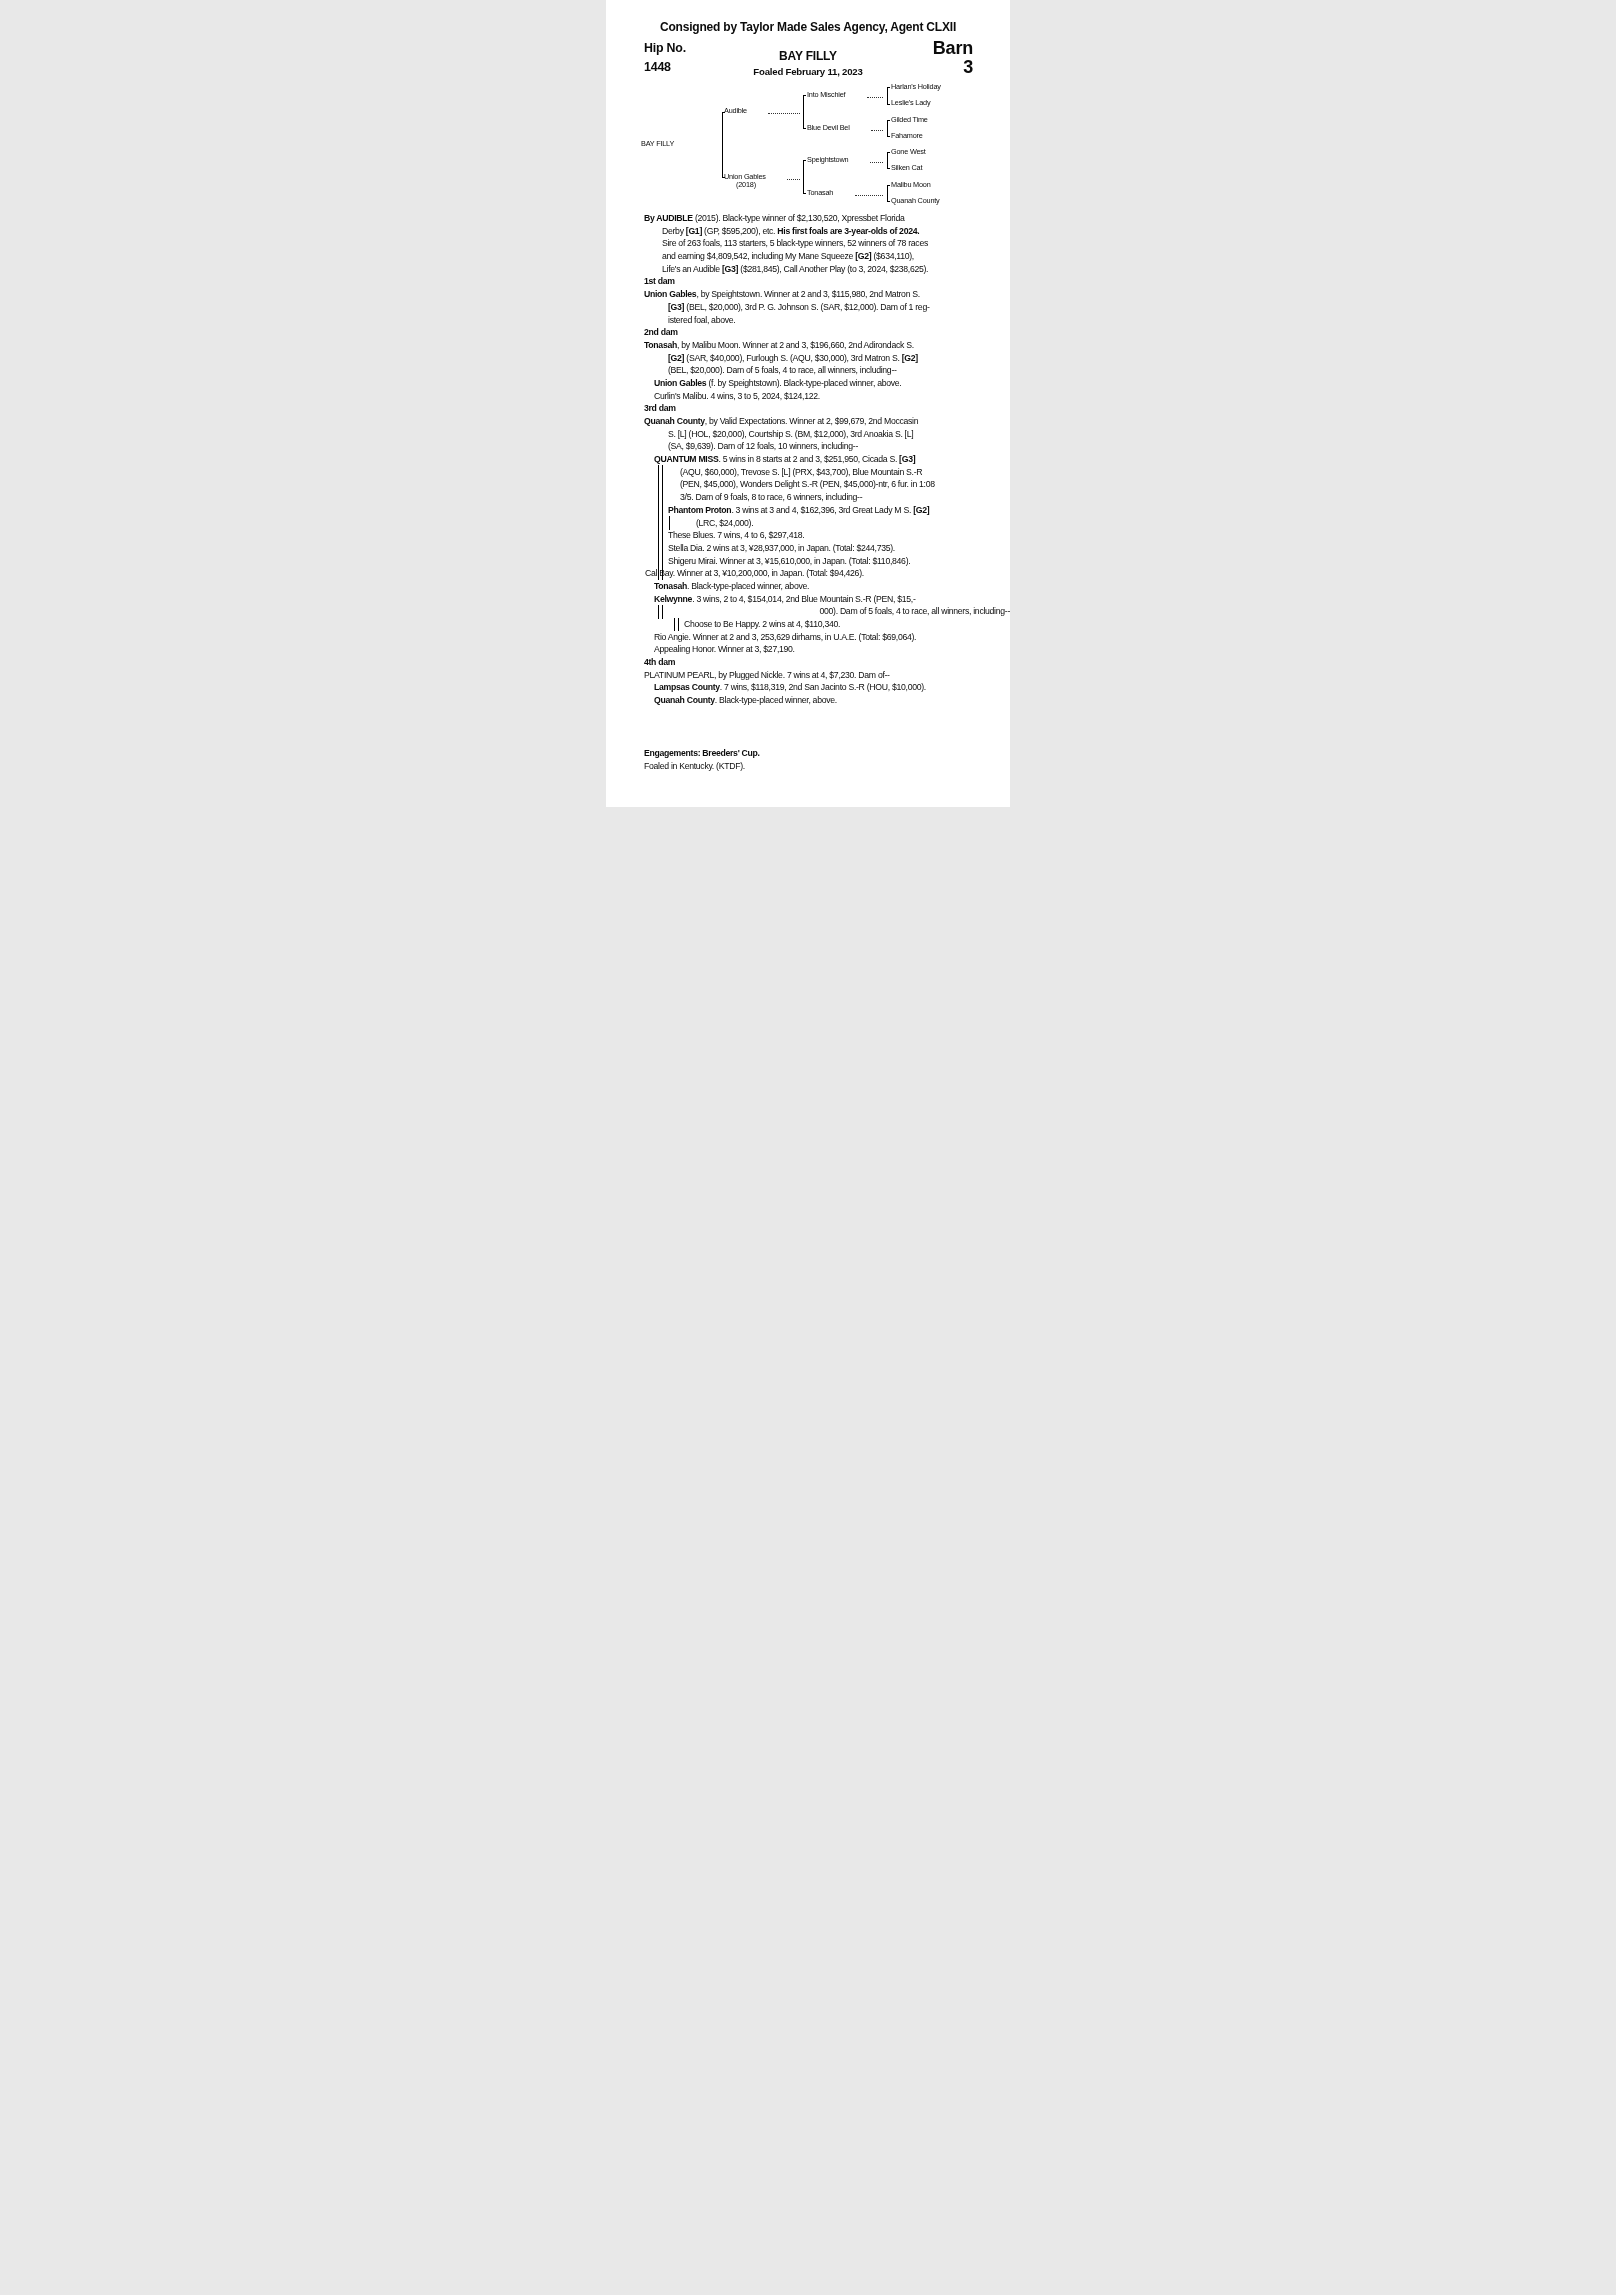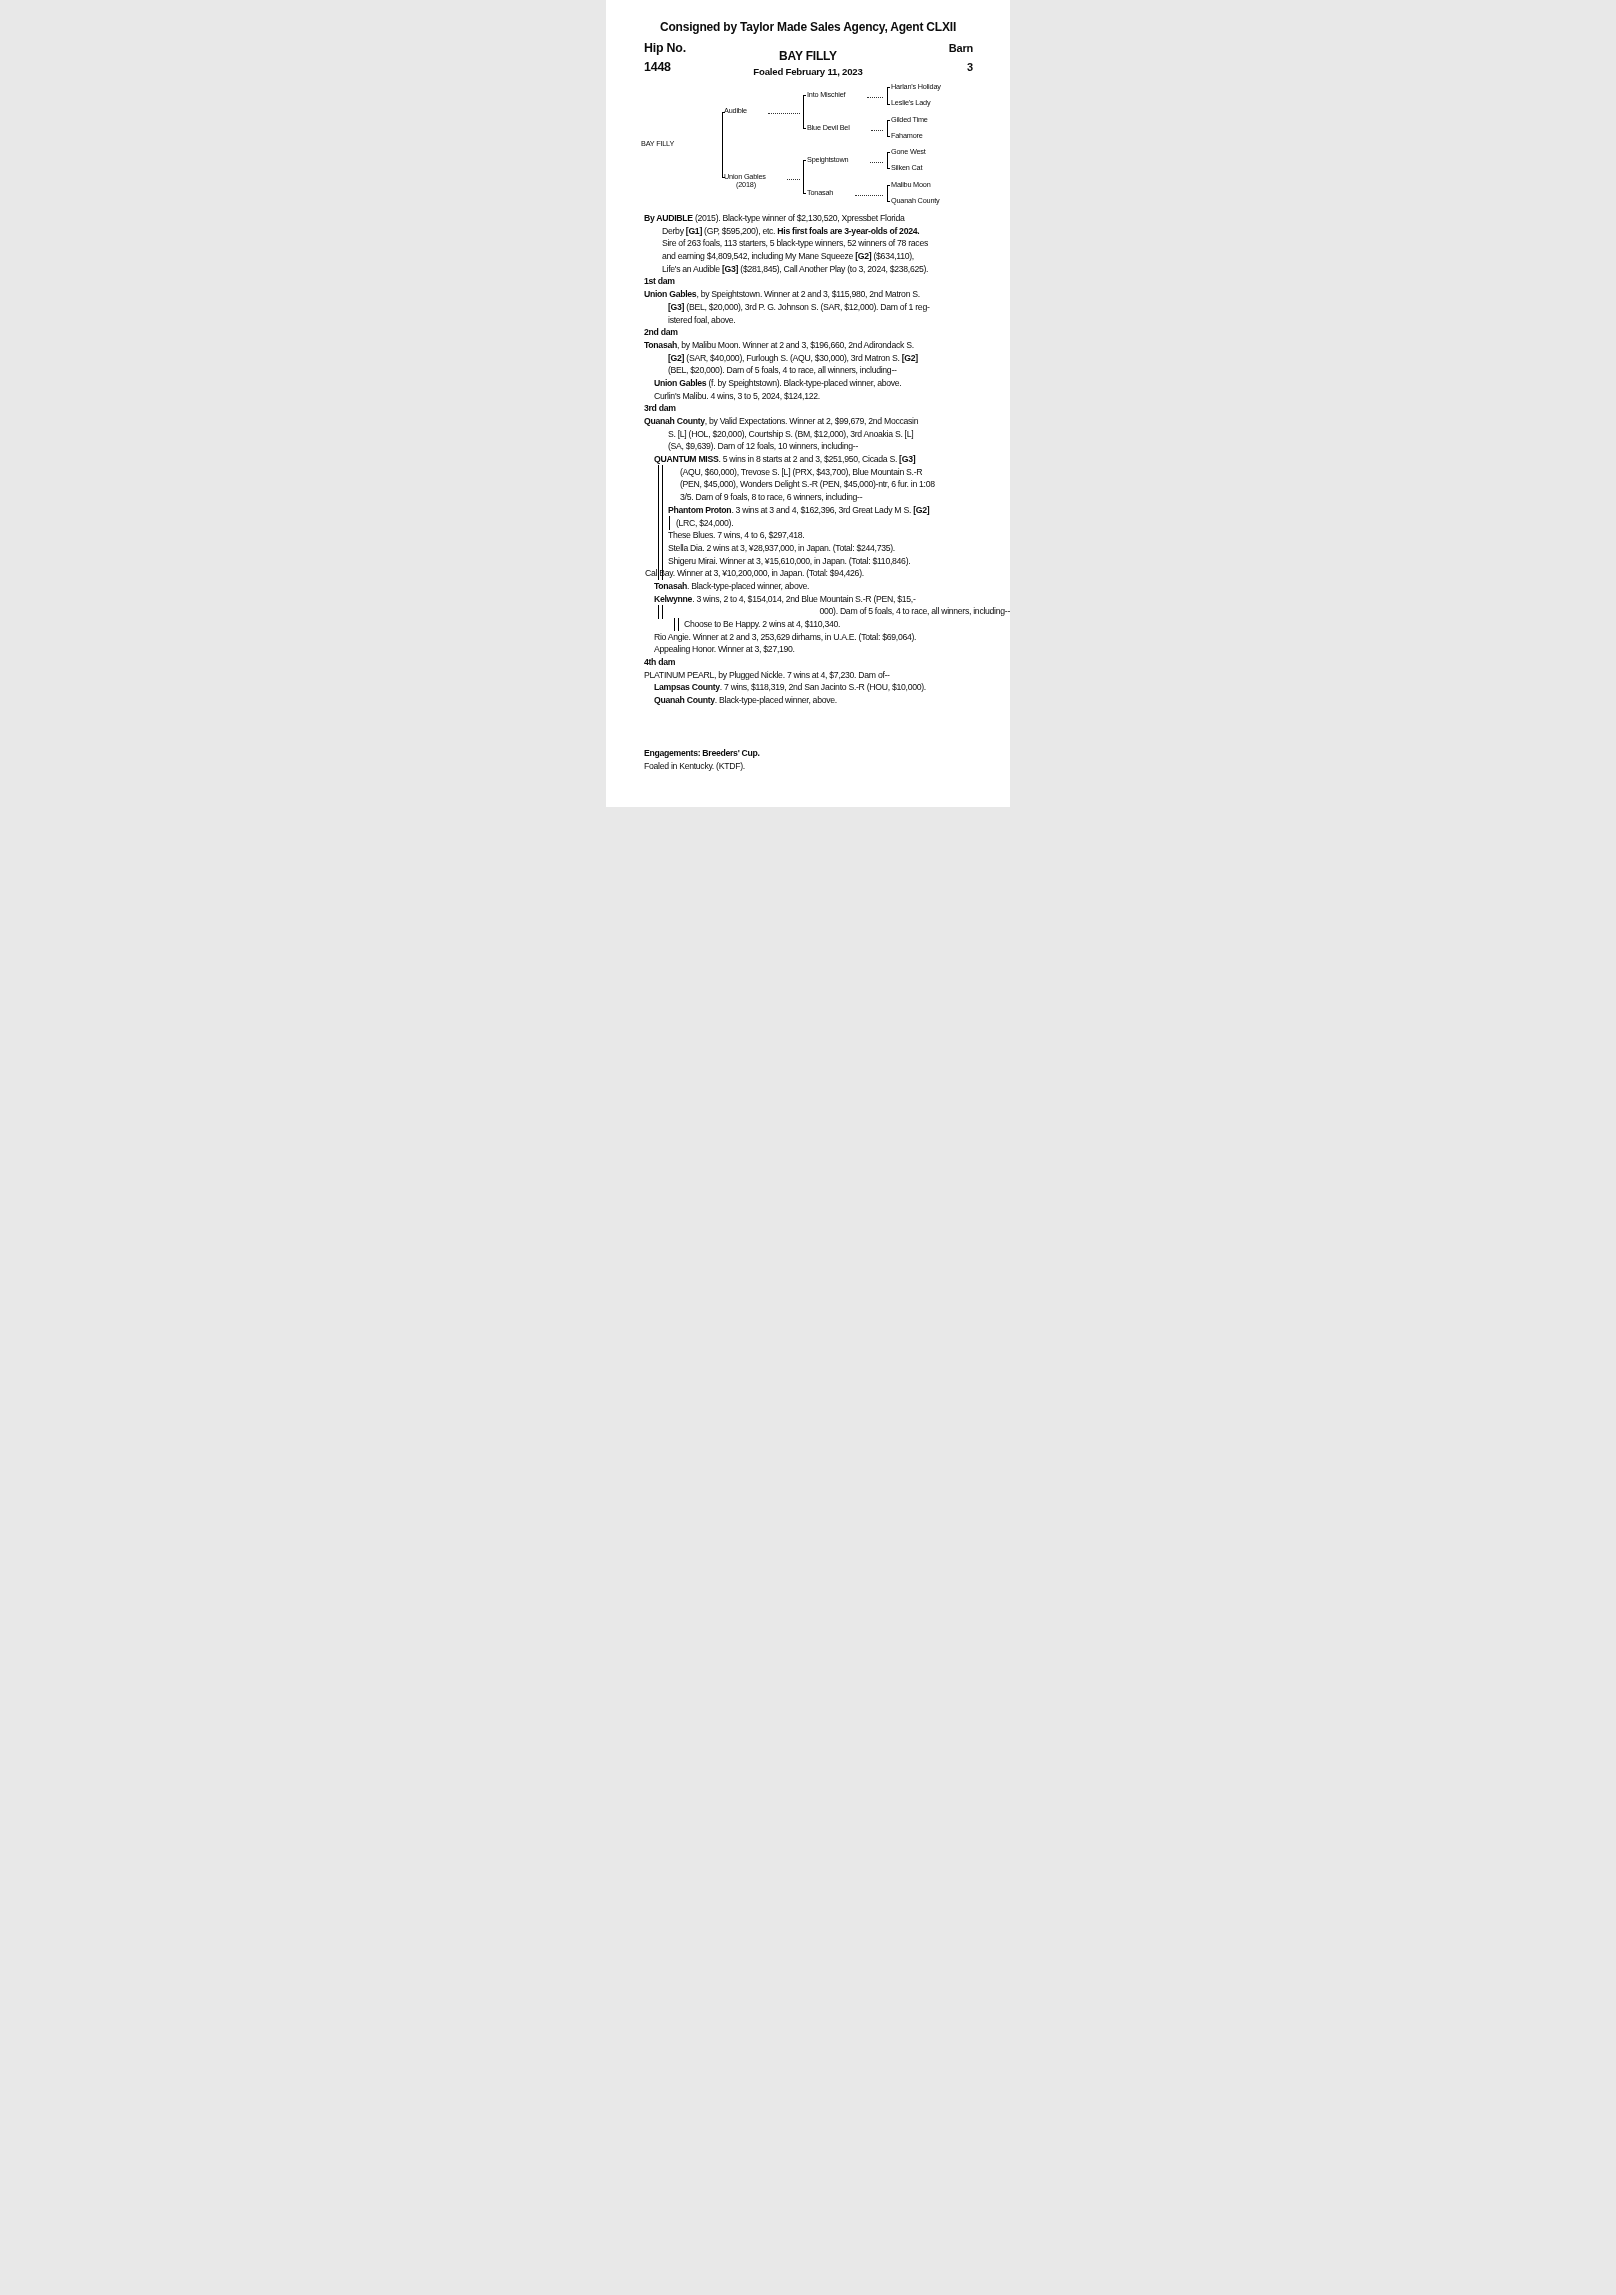--- a/index.html
+++ b/index.html
@@ -11,21 +11,21 @@
     font-family:"Liberation Sans", sans-serif;
     color:#0c0c0c;
     overflow:hidden;
   }
   
   .consignor{
     position:absolute;left:0;right:0;top:20px;
     text-align:center;font-size:12px;font-weight:bold;letter-spacing:-0.2px;
   }
   .hip{position:absolute;left:38px;top:39px;font-size:12.4px;font-weight:bold;line-height:19px;letter-spacing:-0.2px;}
-  .barn{position:absolute;right:37px;top:39px;font-size:11px;font-weight:bold;line-height:19px;letter-spacing:-0.2px;text-align:right;}
+  .barn{position:absolute;right:37px;top:39px;font-size:18px;font-weight:bold;line-height:19px;letter-spacing:-0.2px;text-align:right;}
   .title{
     position:absolute;left:0;right:0;top:49px;
     text-align:center;font-size:12px;font-weight:bold;letter-spacing:-0.2px;
   }
   .foaled{
     position:absolute;left:0;right:0;top:66px;
     text-align:center;font-size:9.6px;font-weight:bold;letter-spacing:-0.2px;
   }
   
   .tree{position:absolute;left:0;top:0;width:100%;height:216px;font-size:7.3px;letter-spacing:-0.2px;}
@@ -147,21 +147,21 @@
       <div class="line" style="padding-left: 48px;"><span>Curlin's Malibu. 4 wins, 3 to 5, 2024, $124,122.</span></div>
       <div class="line" style="padding-left: 38px;"><span class="b">3rd dam</span></div>
       <div class="line" style="padding-left: 38px;"><span class="b">Quanah County</span><span>, by Valid Expectations. Winner at 2, $99,679, 2nd Moccasin</span></div>
       <div class="line" style="padding-left: 62px;"><span>S. [L] (HOL, $20,000), Courtship S. (BM, $12,000), 3rd Anoakia S. [L]</span></div>
       <div class="line" style="padding-left: 62px;"><span>(SA, $9,639). Dam of 12 foals, 10 winners, including--</span></div>
       <div class="line" style="padding-left: 48px;"><span class="b">QUANTUM MISS</span><span>. 5 wins in 8 starts at 2 and 3, $251,950, Cicada S. </span><span class="b">[G3]</span></div>
       <div class="line" style="padding-left: 74px;"><span class="bar" style="left: 52px;"></span><span class="bar" style="left: 56px;"></span><span>(AQU, $60,000), Trevose S. [L] (PRX, $43,700), Blue Mountain S.-R</span></div>
       <div class="line" style="padding-left: 74px;"><span class="bar" style="left: 52px;"></span><span class="bar" style="left: 56px;"></span><span>(PEN, $45,000), Wonders Delight S.-R (PEN, $45,000)-ntr, 6 fur. in 1:08</span></div>
       <div class="line" style="padding-left: 74px;"><span class="bar" style="left: 52px;"></span><span class="bar" style="left: 56px;"></span><span>3/5. Dam of 9 foals, 8 to race, 6 winners, including--</span></div>
       <div class="line" style="padding-left: 62px;"><span class="bar" style="left: 52px;"></span><span class="bar" style="left: 56px;"></span><span class="b">Phantom Proton</span><span>. 3 wins at 3 and 4, $162,396, 3rd Great Lady M S. </span><span class="b">[G2]</span></div>
-      <div class="line" style="padding-left: 70px;"><span class="bar" style="left: 52px;"></span><span class="bar" style="left: 56px;"></span><span class="bar" style="left: 63px;"></span><span>(LRC, $24,000).</span></div>
+      <div class="line" style="padding-left: 90px;"><span class="bar" style="left: 52px;"></span><span class="bar" style="left: 56px;"></span><span class="bar" style="left: 63px;"></span><span>(LRC, $24,000).</span></div>
       <div class="line" style="padding-left: 62px;"><span class="bar" style="left: 52px;"></span><span class="bar" style="left: 56px;"></span><span>These Blues. 7 wins, 4 to 6, $297,418.</span></div>
       <div class="line" style="padding-left: 62px;"><span class="bar" style="left: 52px;"></span><span class="bar" style="left: 56px;"></span><span>Stella Dia. 2 wins at 3, ¥28,937,000, in Japan. (Total: $244,735).</span></div>
       <div class="line" style="padding-left: 62px;"><span class="bar" style="left: 52px;"></span><span class="bar" style="left: 56px;"></span><span>Shigeru Mirai. Winner at 3, ¥15,610,000, in Japan. (Total: $110,846).</span></div>
       <div class="line" style="padding-left: 39px;"><span class="bar" style="left: 52px;"></span><span class="bar" style="left: 56px;"></span><span>Cal Bay. Winner at 3, ¥10,200,000, in Japan. (Total: $94,426).</span></div>
       <div class="line" style="padding-left: 48px;"><span class="b">Tonasah</span><span>. Black-type-placed winner, above.</span></div>
       <div class="line" style="padding-left: 48px;"><span class="b">Kelwynne</span><span>. 3 wins, 2 to 4, $154,014, 2nd Blue Mountain S.-R (PEN, $15,-</span></div>
       <div class="line" style="padding-left: 74px; text-align: right;"><span class="bar" style="left: 52px;"></span><span class="bar" style="left: 56px;"></span><span>000). Dam of 5 foals, 4 to race, all winners, including--</span></div>
       <div class="line" style="padding-left: 62px; margin-left: 16px;"><span class="bar" style="left: 52px;"></span><span class="bar" style="left: 56px;"></span><span>Choose to Be Happy. 2 wins at 4, $110,340.</span></div>
       <div class="line" style="padding-left: 48px;"><span>Rio Angie. Winner at 2 and 3, 253,629 dirhams, in U.A.E. (Total: $69,064).</span></div>
       <div class="line" style="padding-left: 48px;"><span>Appealing Honor. Winner at 3, $27,190.</span></div>

